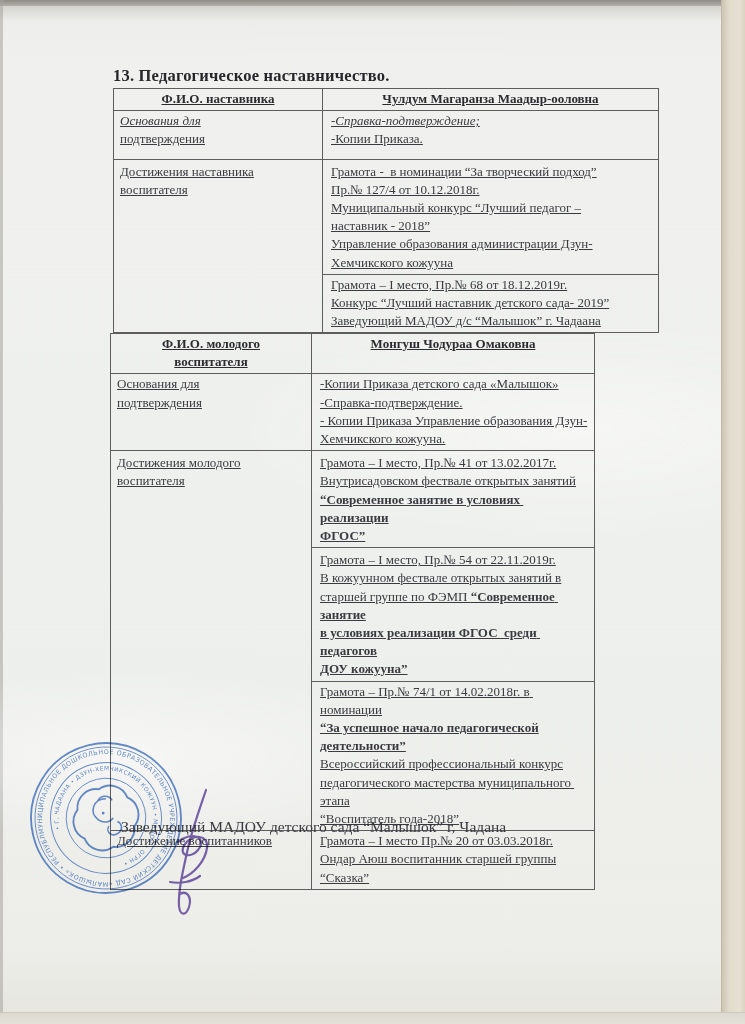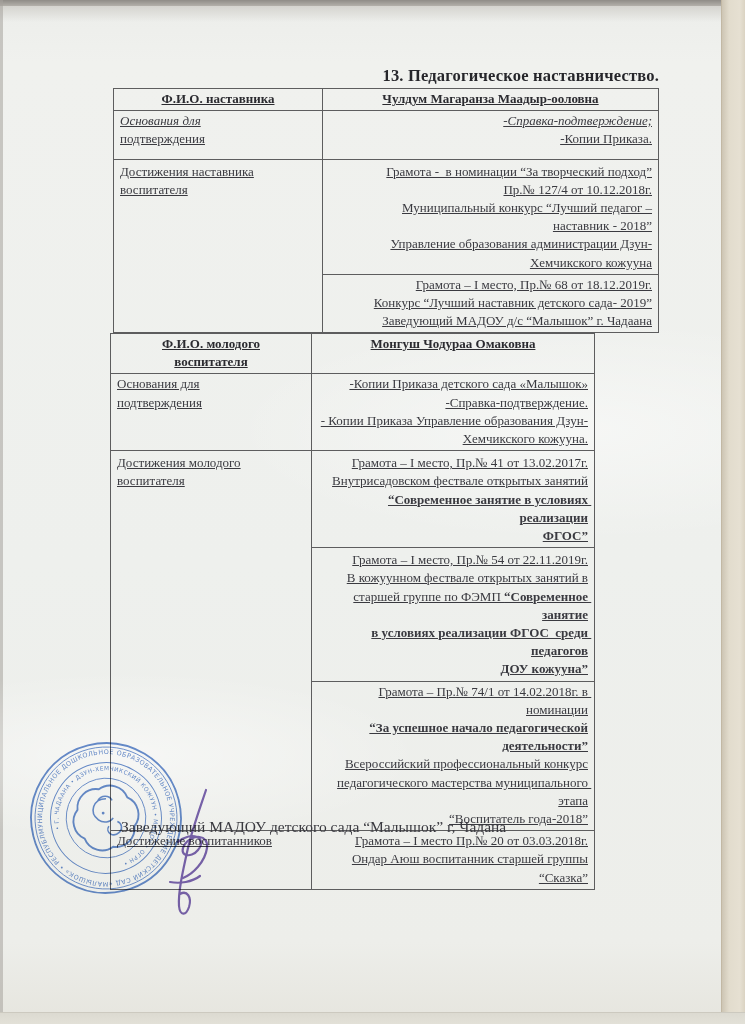--- a/index.html
+++ b/index.html
@@ -14,30 +14,30 @@
   .edge-left{position:absolute;left:0;top:0;width:3px;height:1024px;background:#a5a29c;opacity:.55;}
   .edge-right{position:absolute;left:721px;top:0;width:24px;height:1024px;
     background:linear-gradient(90deg,#cdc5b4 0%,#e2dccd 30%,#e6e0d2 75%,#d8d0bf 100%);
     border-left:1px solid #c2b8a4;}
   .edge-bottom{position:absolute;left:0;top:1012px;width:745px;height:12px;background:linear-gradient(180deg,#dcdad1,#e3e1d8);border-top:1px solid #ccc9bf;}
   .wrinkle{position:absolute;left:0;top:330px;width:721px;height:500px;pointer-events:none;
     background:
       radial-gradient(420px 120px at 18% 85%,rgba(255,255,255,.5),rgba(255,255,255,0) 70%),
       radial-gradient(500px 160px at 80% 20%,rgba(255,255,255,.45),rgba(255,255,255,0) 70%);}
   
-  .doc-title{position:absolute;left:113px;top:66px;width:546px;text-align:right;
+  .doc-title{position:absolute;left:113px;top:66px;width:546px;text-align:left;
     font-size:16.5px;font-weight:bold;letter-spacing:.2px;color:#26262b;}
   
   table.tbl{position:absolute;border-collapse:collapse;table-layout:fixed;}
   .tbl-mentor{left:113px;top:88px;width:546px;}
   .tbl-trainee{left:110px;top:333px;width:485px;}
   .tbl td{border:1.5px solid #5d5d5e;vertical-align:top;font-size:13px;line-height:18.2px;
     padding:1px 6px 2px;color:#3a3a40;text-decoration:underline;}
   .tbl .lbl{text-align:left;white-space:pre-wrap;}
-  .tbl .val{white-space:pre-wrap;padding-left:8px;text-align:right;}
+  .tbl .val{white-space:pre-wrap;padding-left:8px;}
   .tbl .hdr{font-weight:bold;text-align:center;white-space:pre-wrap;color:#2b2b30;}
   .tbl .pad-b{padding-bottom:10px;}
   .tbl .pad-t{padding-top:3px;}
   
   .footer-line1{position:absolute;left:121px;top:818px;font-size:15.5px;color:#3a3a40;}
   .footer-line2{position:absolute;left:121px;top:841px;font-size:15.5px;color:#3a3a40;}
   .sig-underline{display:inline-block;width:148px;border-bottom:1.4px solid #55555a;height:14px;margin-right:10px;}
   
   svg.stamp{position:absolute;left:28px;top:740px;width:156px;height:156px;
     transform:rotate(-14deg);opacity:.85;mix-blend-mode:multiply;}

